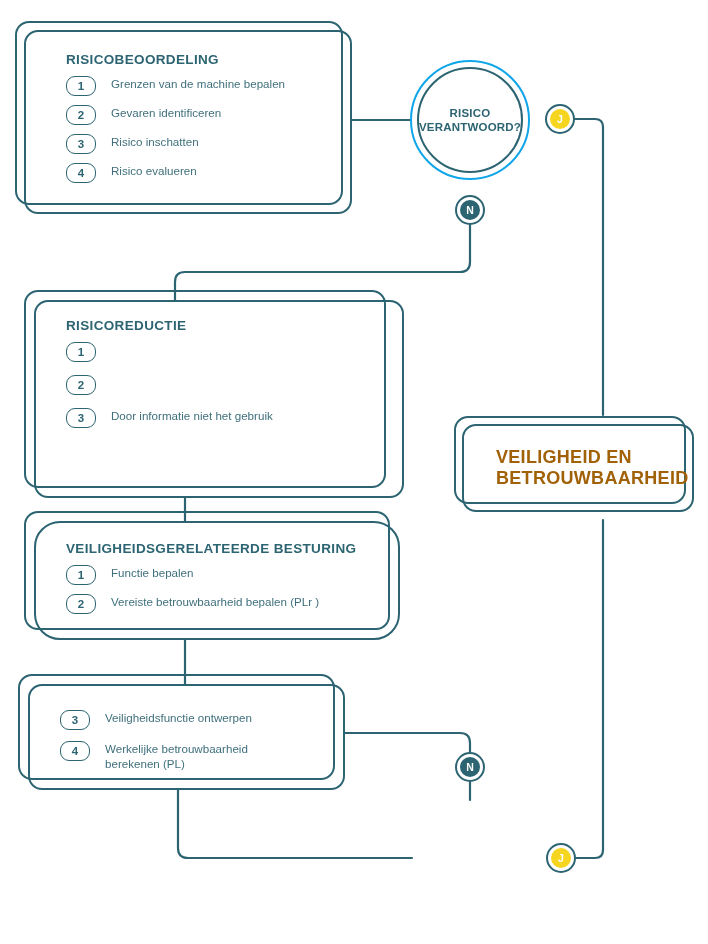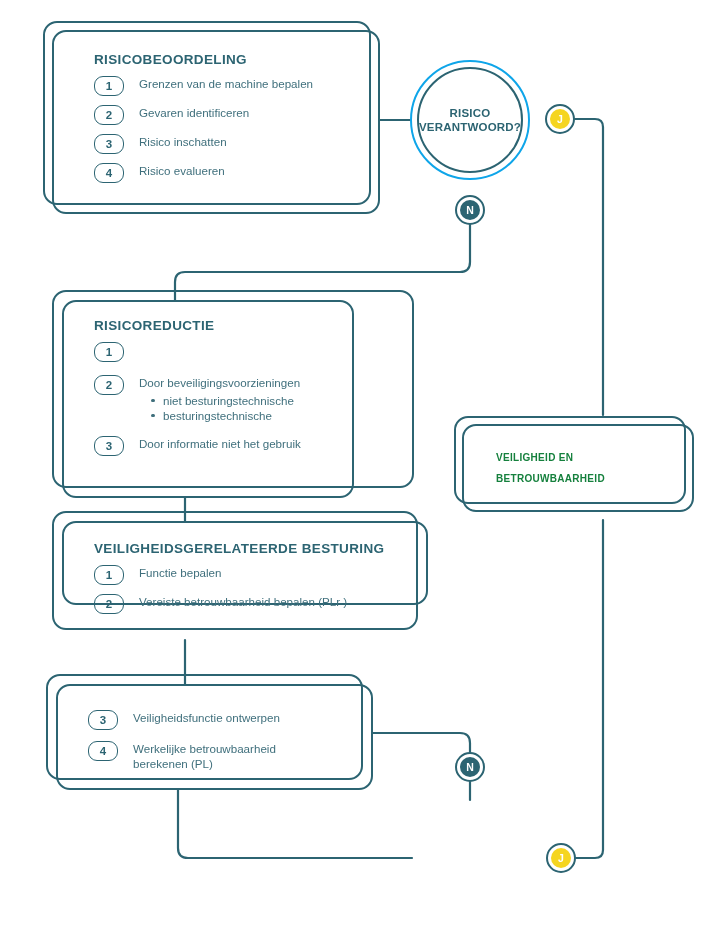--- a/index.html
+++ b/index.html
@@ -14,21 +14,20 @@
   #wires{position:absolute;left:0;top:0;width:708px;height:944px;}
 
   
   .nodebox{
     position:absolute;
     box-sizing:border-box;
     background:#ffffff;
     border:2px solid #2c6472;
     border-radius:14px;
     z-index:3;
-    margin-left:28px;
   }
   .nodebox .shadowline{
     position:absolute;
     box-sizing:border-box;
     border:2px solid #2c6472;
     border-radius:14px;
     background:transparent;
     z-index:-1;
   }
 
@@ -119,21 +118,21 @@
   .resultbox{
     position:absolute;
     box-sizing:border-box;
     background:#fff;
     border:2px solid #2c6472;
     border-radius:14px;
     z-index:3;
     display:flex;align-items:center;
   }
   .resultbox .rtext{
-    color:#15803d;font-weight:bold;font-size:10px;line-height:21px;
+    color:#a16207;font-weight:bold;font-size:18px;line-height:21px;
     padding-left:32px;letter-spacing:.3px;
   }
 </style>
 </head>
 <body>
 
 <div id="stage">
 
   <svg id="wires" viewBox="0 0 708 944" xmlns="http://www.w3.org/2000/svg">
     <g fill="none" stroke="#2c6472" stroke-width="2.2" stroke-linecap="round" stroke-linejoin="round">
@@ -192,47 +191,40 @@
   </div>
 
   <div class="badge yes" style="left:545px;top:104px;">
     <div class="dot">J</div>
   </div>
 
   <div class="badge no" style="left:455px;top:195px;">
     <div class="dot">N</div>
   </div>
 
-  <div class="nodebox" style="left:34px;top:300px;width:292px;height:198px;">
+  <div class="nodebox" style="left:34px;top:300px;width:370px;height:198px;">
     <div class="shadowline" style="left:-12px;top:-12px;width:362px;height:198px;"></div>
     <div style="padding:16px 16px 0 30px;">
       <div class="boxtitle">RISICOREDUCTIE</div>
       <ul class="steps" style="margin-top:8px;">
         <li class="steprow">
           <div class="numpill">1</div>
         </li>
         <li class="steprow" style="margin-top:13px;">
           <div class="numpill">2</div>
-          <div class="steptext">
-            <span>Door beveiligingsvoorzieningen</span>
-            <ul class="sublist">
-              <li>niet besturingstechnische</li>
-              <li>besturingstechnische</li>
-            </ul>
-          </div>
         </li>
         <li class="steprow" style="margin-top:13px;">
           <div class="numpill">3</div>
           <div class="steptext">Door informatie niet het gebruik</div>
         </li>
       </ul>
     </div>
   </div>
 
-  <div class="nodebox" style="left:34px;top:521px;width:366px;height:84px;">
+  <div class="nodebox" style="left:34px;top:521px;width:366px;height:119px;border-radius:26px;">
     <div class="shadowline" style="left:-12px;top:-12px;width:366px;height:119px;"></div>
     <div style="padding:18px 16px 0 30px;">
       <div class="boxtitle">VEILIGHEIDSGERELATEERDE BESTURING</div>
       <ul class="steps" style="margin-top:6px;">
         <li class="steprow">
           <div class="numpill">1</div>
           <div class="steptext">Functie bepalen</div>
         </li>
         <li class="steprow">
           <div class="numpill">2</div>

